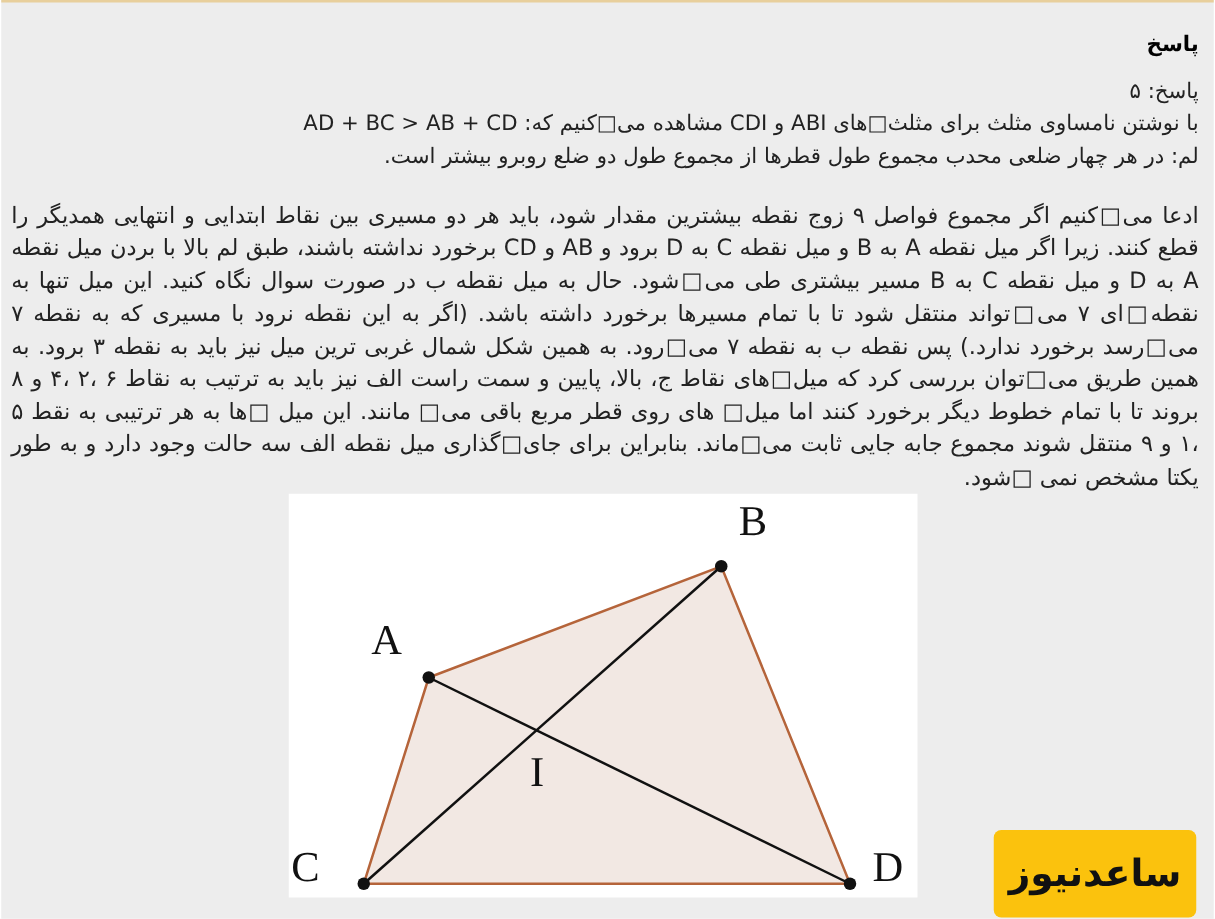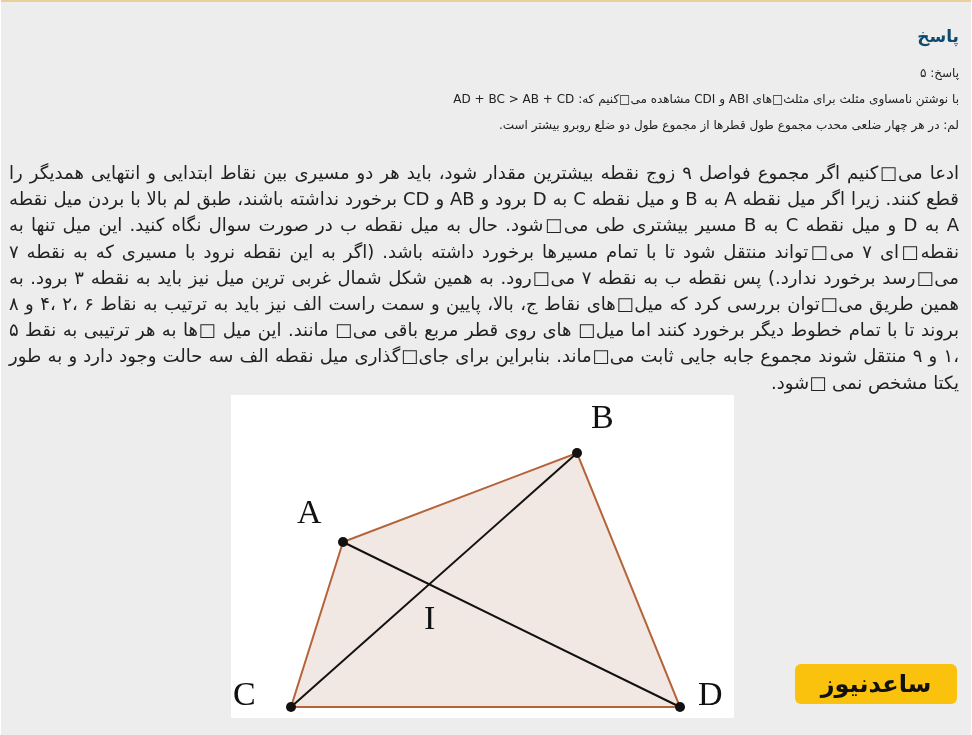--- a/index.html
+++ b/index.html
@@ -12,33 +12,33 @@
       position: absolute; left: 1px; top: 0; width: 970px; height: 735px;
       background: #ededed;
       border-top: 2px solid #e8cf9c;
       box-sizing: border-box;
     }
     .content {
       position: absolute; left: 8px; right: 12px; top: 20px;
       direction: rtl; text-align: right; color: #222;
     }
     .title {
-      font-size: 17px; font-weight: bold; margin: 0 0 10px 0; line-height: 28px; color: #0c4a6e;
+      font-size: 17px; font-weight: bold; margin: 0 0 10px 0; line-height: 28px; color: #000000;
     }
-    .line { font-size: 12px; line-height: 26px; margin: 0; }
+    .line { font-size: 17px; line-height: 26px; margin: 0; }
     .para { font-size: 18px; line-height: 26.2px; margin: 22px 0 0 0; text-align: justify; text-align-last: right; }
     .figure {
       position: absolute; left: 231px; top: 395px; width: 503px; height: 323px;
       background: #ffffff;
     }
     .logo {
-      position: absolute; left: 795px; top: 664px; width: 162px; height: 40px;
+      position: absolute; left: 795px; top: 664px; width: 162px; height: 70px;
       background: #fbc20d; border-radius: 6px;
       display: flex; align-items: center; justify-content: center;
-      font-family: "DejaVu Sans", sans-serif; font-weight: bold; font-size: 24px; color: #111;
+      font-family: "DejaVu Sans", sans-serif; font-weight: bold; font-size: 30px; color: #111;
       direction: rtl;
     }
   </style>
 </head>
 <body>
 
 <div class="panel">
   <div class="content">
     <h2 class="title">پاسخ</h2>
     <p class="line">پاسخ: ۵</p>

